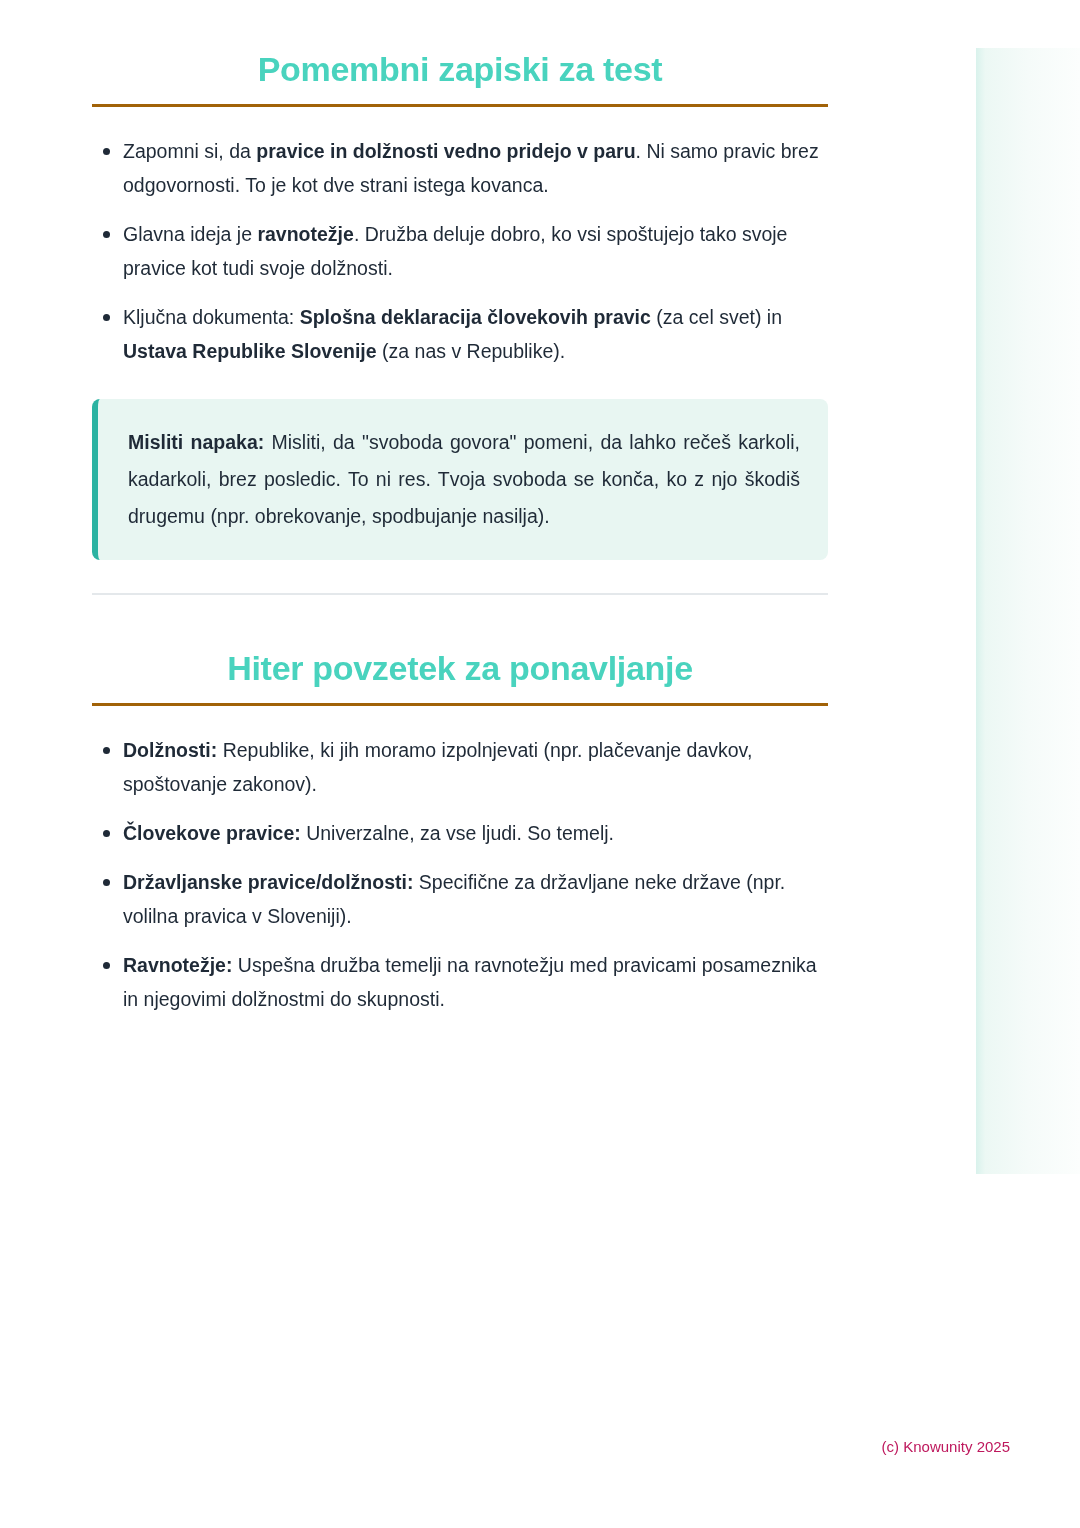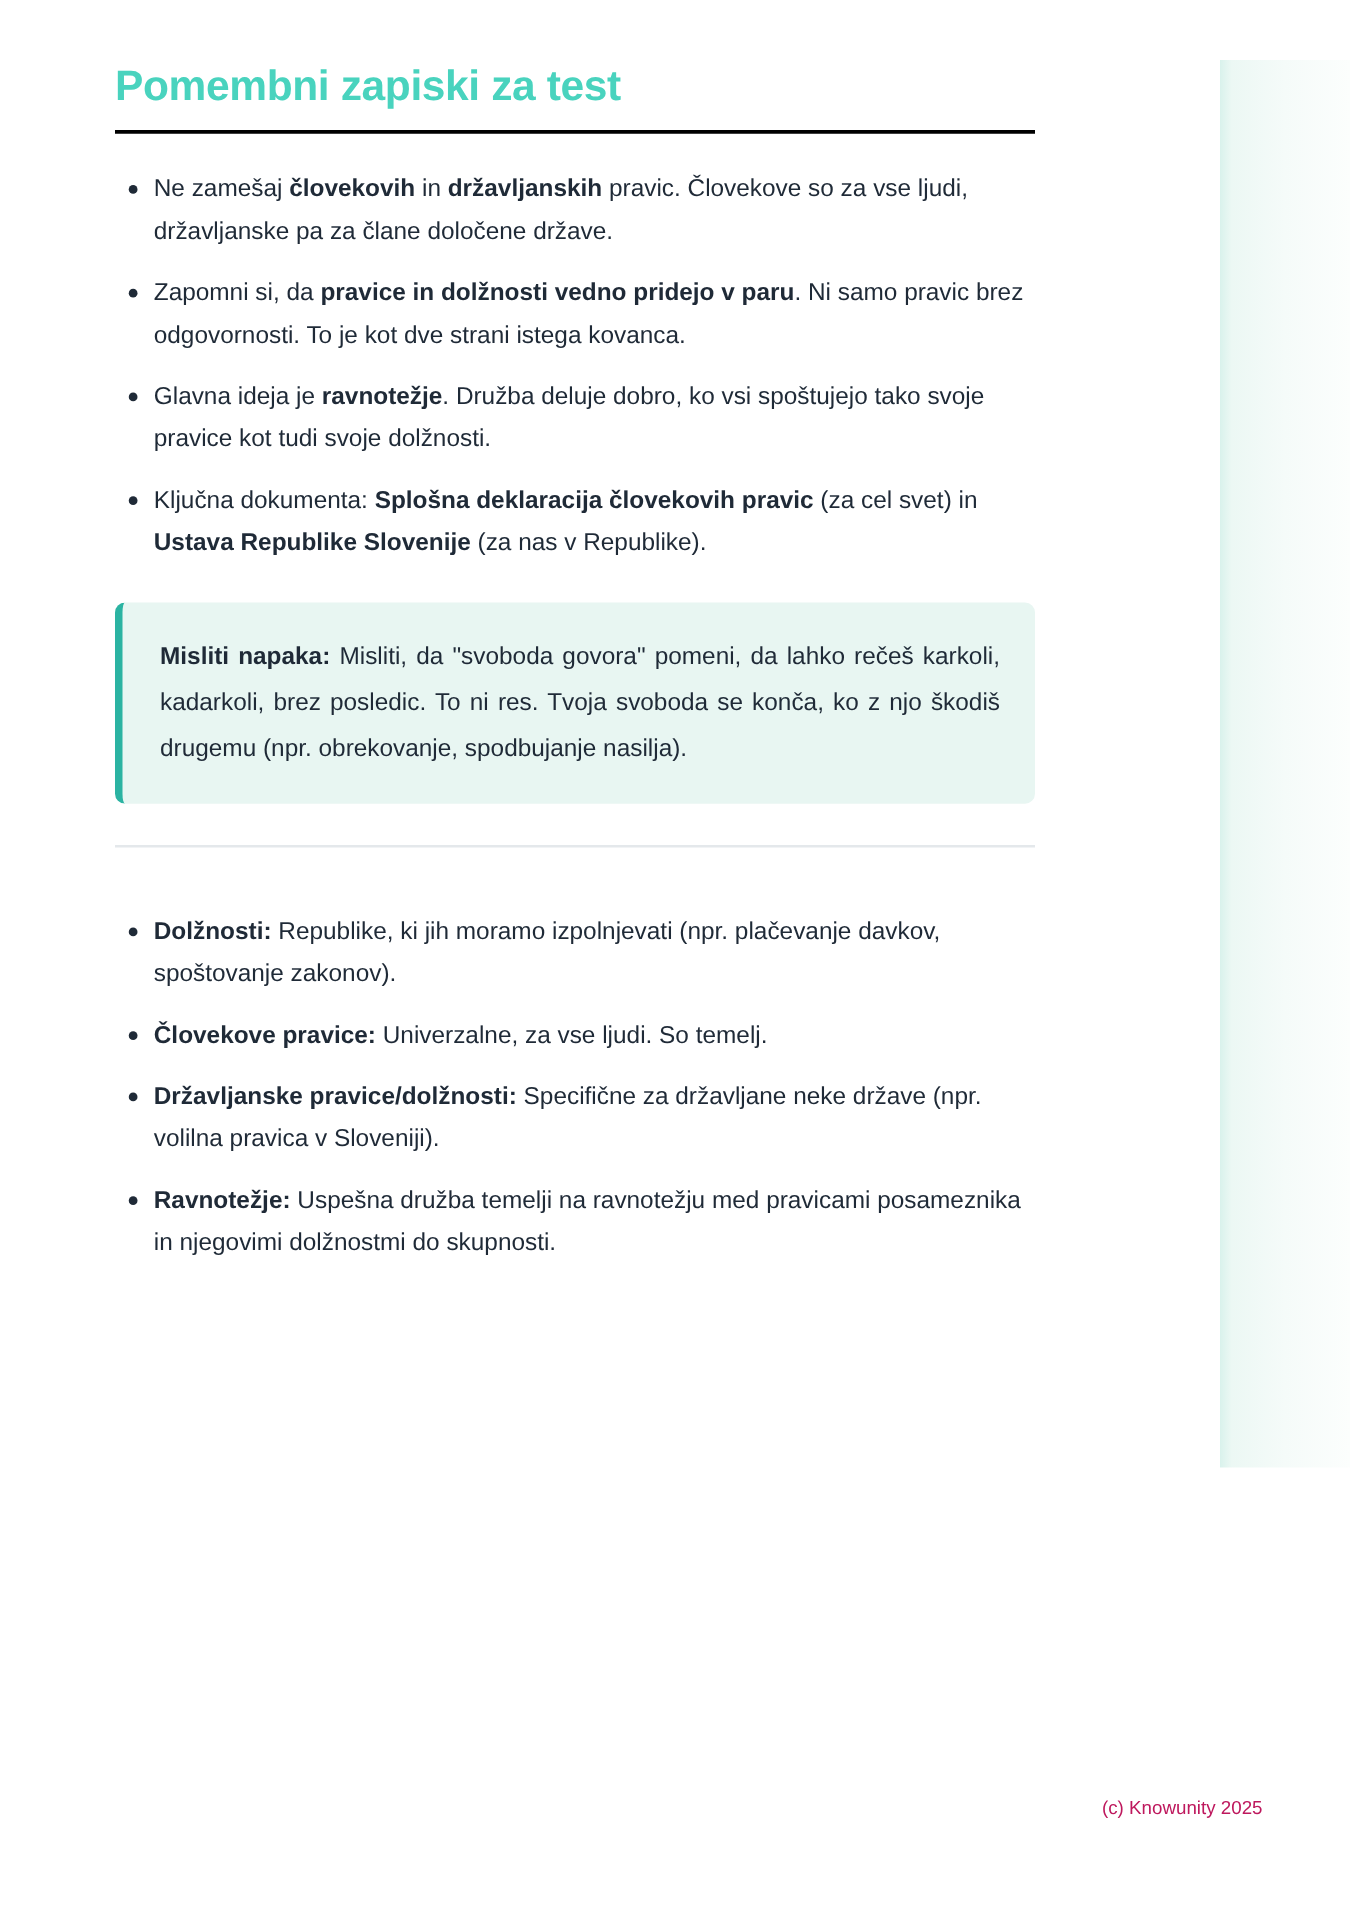--- a/index.html
+++ b/index.html
@@ -10,23 +10,23 @@
     color:#1f2a37;
     -webkit-font-smoothing:antialiased;
   }
   .side-strip {
     position:absolute; left:976px; top:48px; width:104px; height:1126px;
     background:linear-gradient(90deg, #d9f2ec 0%, #ecf8f4 9%, #f5fbf9 50%, #fcfefd 100%);
   }
   .content { position:absolute; left:92px; top:46px; width:736px; }
   .section-title {
     margin:0; padding:4px 0 16px 0;
-    border-bottom:3px solid #000000;
+    border-bottom:3px solid #a16207;
     font-size:34px; line-height:38px; font-weight:700;
-    color:#49d3be; letter-spacing:-0.3px;
+    color:#49d3be; letter-spacing:-0.3px;text-align:center;
   }
   .notes-list { list-style:none; margin:27px 0 0 0; padding:0; }
   .notes-list li {
     position:relative; padding-left:31px; margin:0 0 15px 0;
     font-size:19.5px; line-height:34px; color:#1f2a37;
   }
   .notes-list li::before {
     content:""; position:absolute; left:11px; top:14px;
     width:7px; height:7px; border-radius:50%; background:#1f2a37;
   }
@@ -52,31 +52,31 @@
 
 <div class="page">
 
   <div class="side-strip"></div>
 
   <div class="content">
 
     <section>
       <h1 class="section-title">Pomembni zapiski za test</h1>
       <ul class="notes-list">
-          <li><span>Ne zamešaj </span><span class="b">človekovih</span><span> in </span><span class="b">državljanskih</span><span> pravic. Človekove so za vse ljudi, državljanske pa za člane določene države.</span></li>
           <li><span>Zapomni si, da </span><span class="b">pravice in dolžnosti vedno pridejo v paru</span><span>. Ni samo pravic brez odgovornosti. To je kot dve strani istega kovanca.</span></li>
           <li><span>Glavna ideja je </span><span class="b">ravnotežje</span><span>. Družba deluje dobro, ko vsi spoštujejo tako svoje pravice kot tudi svoje dolžnosti.</span></li>
           <li><span>Ključna dokumenta: </span><span class="b">Splošna deklaracija človekovih pravic</span><span> (za cel svet) in </span><span class="b">Ustava Republike Slovenije</span><span> (za nas v Republike).</span></li>
         </ul>
       <div class="callout"><span class="b">Misliti napaka:</span><span> Misliti, da "svoboda govora" pomeni, da lahko rečeš karkoli, kadarkoli, brez posledic. To ni res. Tvoja svoboda se konča, ko z njo škodiš drugemu (npr. obrekovanje, spodbujanje nasilja).</span></div>
     </section>
 
     <hr class="divider">
 
     <section class="section2-title-wrap">
+      <h1 class="section-title">Hiter povzetek za ponavljanje</h1>
       <ul class="notes-list">
           <li><span class="b">Dolžnosti:</span><span> Republike, ki jih moramo izpolnjevati (npr. plačevanje davkov, spoštovanje zakonov).</span></li>
           <li><span class="b">Človekove pravice:</span><span> Univerzalne, za vse ljudi. So temelj.</span></li>
           <li><span class="b">Državljanske pravice/dolžnosti:</span><span> Specifične za državljane neke države (npr. volilna pravica v Sloveniji).</span></li>
           <li><span class="b">Ravnotežje:</span><span> Uspešna družba temelji na ravnotežju med pravicami posameznika in njegovimi dolžnostmi do skupnosti.</span></li>
         </ul>
     </section>
 
   </div>
 

